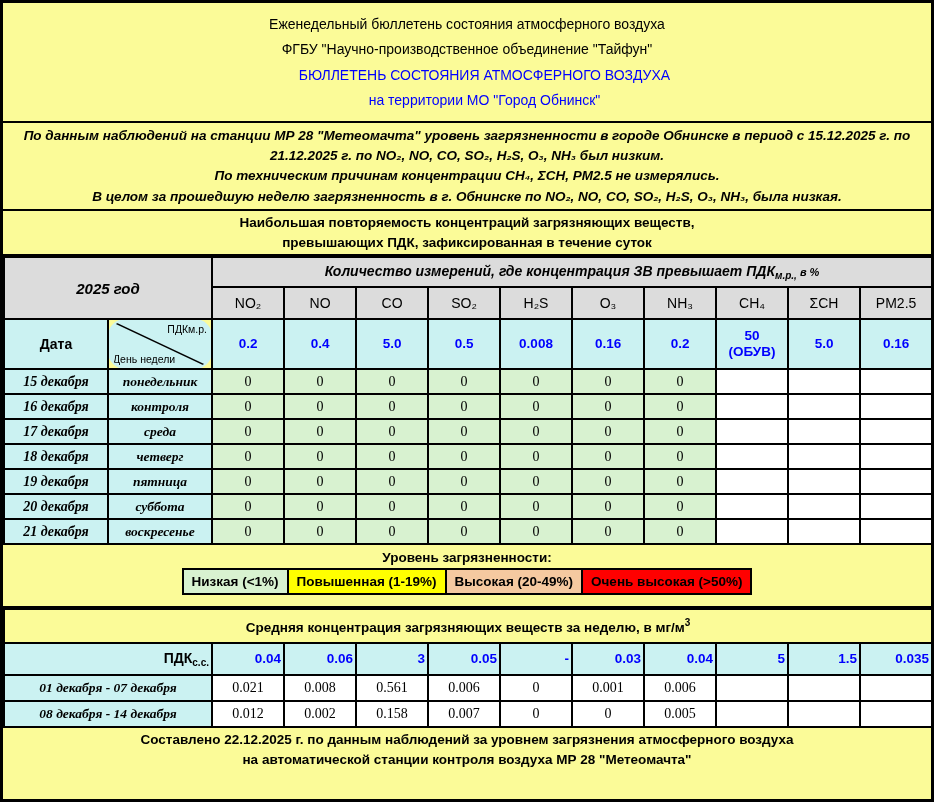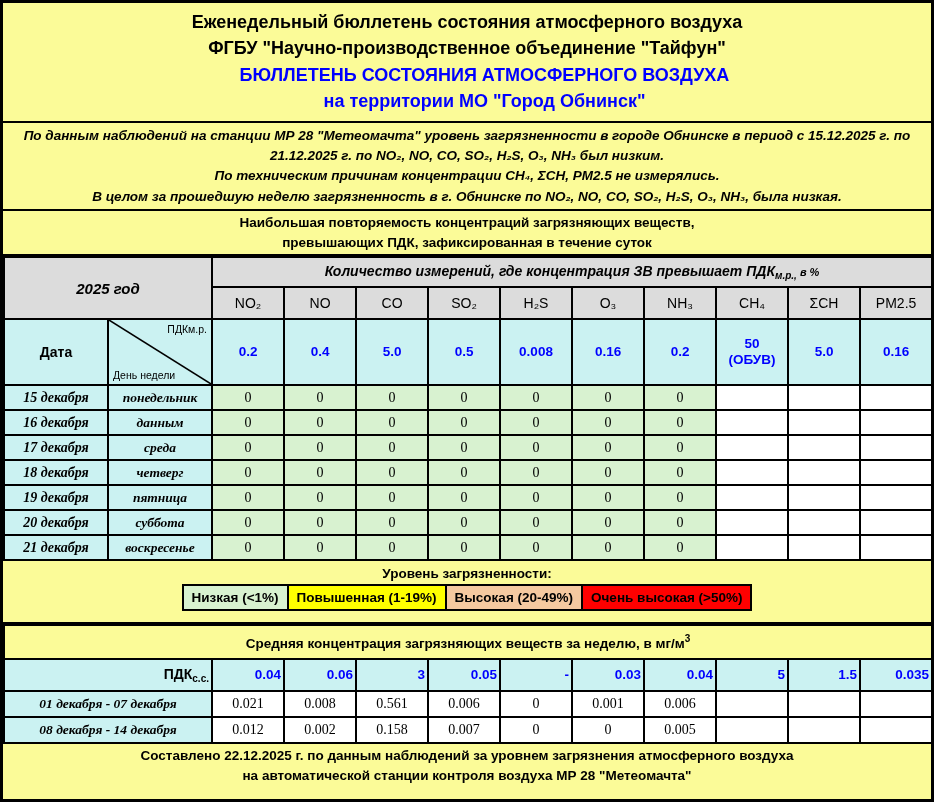--- a/index.html
+++ b/index.html
@@ -4,21 +4,21 @@
 <style>
   html,body{margin:0;padding:0;background:#fff;}
   body{font-family:"Liberation Sans","DejaVu Sans",sans-serif;}
   .page{
     width:934px;height:802px;box-sizing:border-box;
     border:3px solid #000;background:#FBFB98;overflow:hidden;
   }
   .section{box-sizing:border-box;border-bottom:2px solid #000;}
   
   .hdr{height:120px;display:flex;flex-direction:column;justify-content:space-evenly;text-align:center;padding:4px 0;}
-  .hdr div{font-weight:bold;font-size:18px;}
+  .hdr div{font-weight:normal;font-size:14px;}
   .hdr .blue{color:#0000FF;padding-left:35px;}
   
   .summary{height:88px;display:flex;flex-direction:column;justify-content:space-evenly;text-align:center;padding:2px 16px;}
   .summary p{margin:0;font-weight:bold;font-style:italic;font-size:13.5px;line-height:1.45;}
   
   .subtitle{height:45px;display:flex;flex-direction:column;justify-content:center;text-align:center;}
   .subtitle div{font-weight:bold;font-size:13.5px;line-height:1.45;}
   
   table{border-collapse:collapse;table-layout:fixed;width:100%;}
   td,th{border:2px solid #000;padding:0 2px;text-align:center;vertical-align:middle;overflow:hidden;}
@@ -35,21 +35,21 @@
   .r1{height:30px;}
   .pdk-row td{height:48px;}
   .val-blue{color:#0000FF;font-weight:bold;font-size:13.5px;white-space:pre-line;line-height:1.2;}
   .date-cell{font-family:"Liberation Serif","DejaVu Serif",serif;font-weight:bold;font-style:italic;font-size:14px;}
   .day-cell{font-family:"Liberation Serif","DejaVu Serif",serif;font-weight:bold;font-style:italic;font-size:13.5px;}
   .num-cell{font-family:"Liberation Serif","DejaVu Serif",serif;font-size:14px;}
   .data-row td{height:23px;}
   .label-bold{font-weight:bold;font-size:14px;}
   .label-bold .sub{font-size:10px;vertical-align:-3px;}
   
-  .diag{position:relative;padding:8px;}
+  .diag{position:relative;padding:0;border-radius:17px;}
   .diag svg{position:absolute;left:0;top:0;width:100%;height:100%;}
   .diag .tr{position:absolute;top:3px;right:4px;font-size:10.5px;font-weight:normal;}
   .diag .bl{position:absolute;bottom:3px;left:4px;font-size:10.5px;font-weight:normal;}
   
   .legend{height:63px;text-align:center;padding-top:5px;}
   .legend-title{font-weight:bold;font-size:13.5px;margin-bottom:3px;}
   .legend-row{display:flex;justify-content:center;}
   .legend-box{border:2px solid #000;margin-left:-2px;padding:4px 8px;font-weight:bold;font-size:13.5px;white-space:nowrap;}
   .legend-row .legend-box:first-child{margin-left:0;}
   
@@ -151,21 +151,21 @@
       <td class="greenc num-cell">0</td>
       <td class="greenc num-cell">0</td>
       <td class="greenc num-cell">0</td>
       <td class="greenc num-cell">0</td>
       <td class="whitec num-cell"></td>
       <td class="whitec num-cell"></td>
       <td class="whitec num-cell"></td>
     </tr>
     <tr class="data-row">
       <td class="cyanc date-cell">16 декабря</td>
-      <td class="cyanc day-cell">данным</td>
+      <td class="cyanc day-cell">контроля</td>
       <td class="greenc num-cell">0</td>
       <td class="greenc num-cell">0</td>
       <td class="greenc num-cell">0</td>
       <td class="greenc num-cell">0</td>
       <td class="greenc num-cell">0</td>
       <td class="greenc num-cell">0</td>
       <td class="greenc num-cell">0</td>
       <td class="whitec num-cell"></td>
       <td class="whitec num-cell"></td>
       <td class="whitec num-cell"></td>

